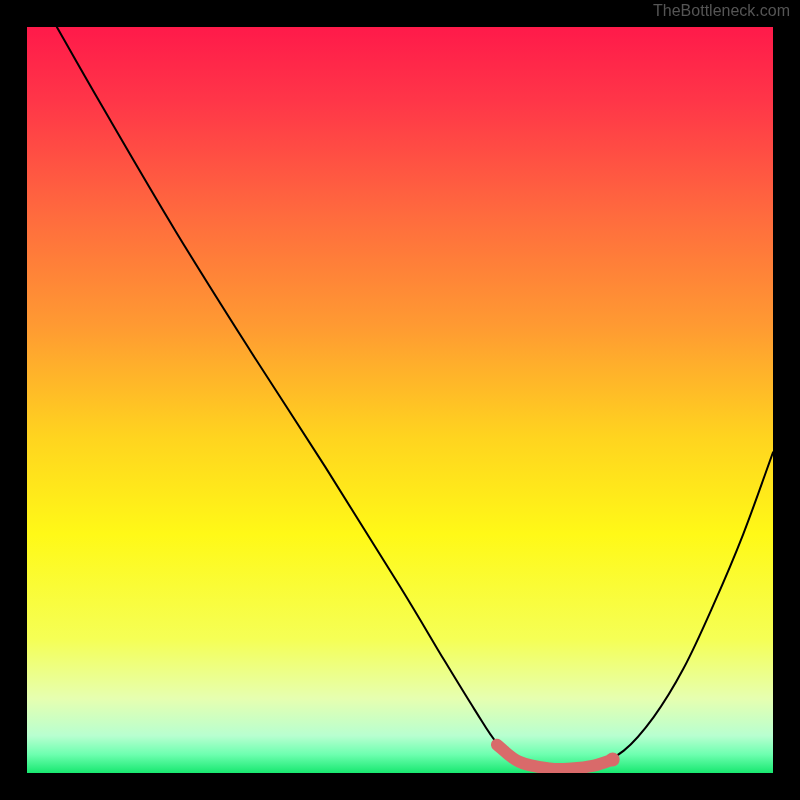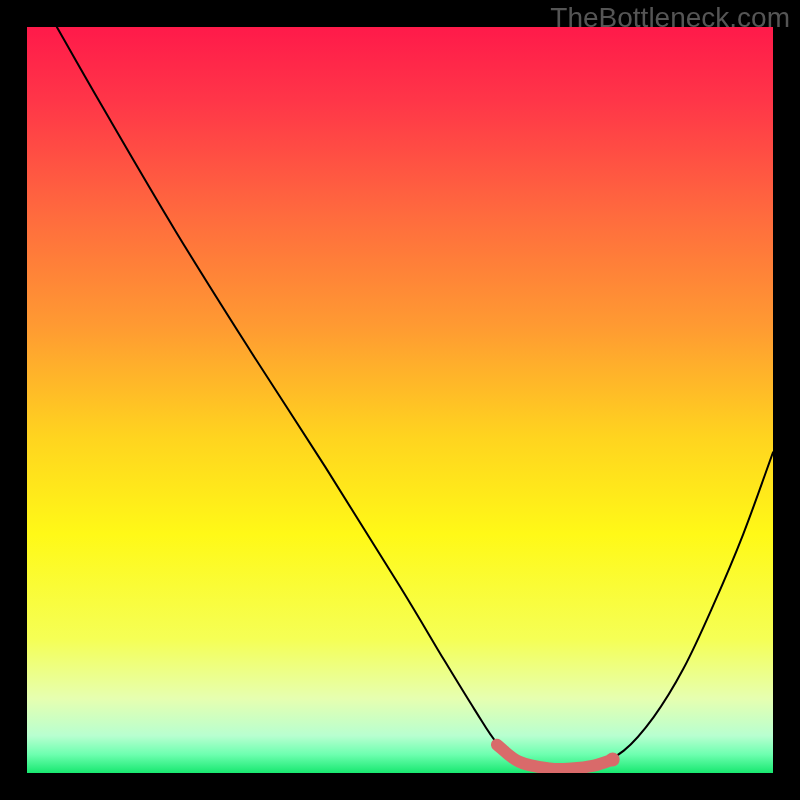--- a/index.html
+++ b/index.html
@@ -14,21 +14,21 @@
     position: relative;
     width: 800px;
     height: 800px;
     background: #000;
   }
   .watermark {
     position: absolute;
     top: 2px;
     right: 10px;
     font-family: Arial, Helvetica, sans-serif;
-    font-size: 28px;
+    font-size: 16px;
     font-weight: 500;
     color: #555555;
     z-index: 10;
   }
   .plot-wrap {
     position: absolute;
     left: 27px;
     top: 27px;
     width: 746px;
     height: 746px;

